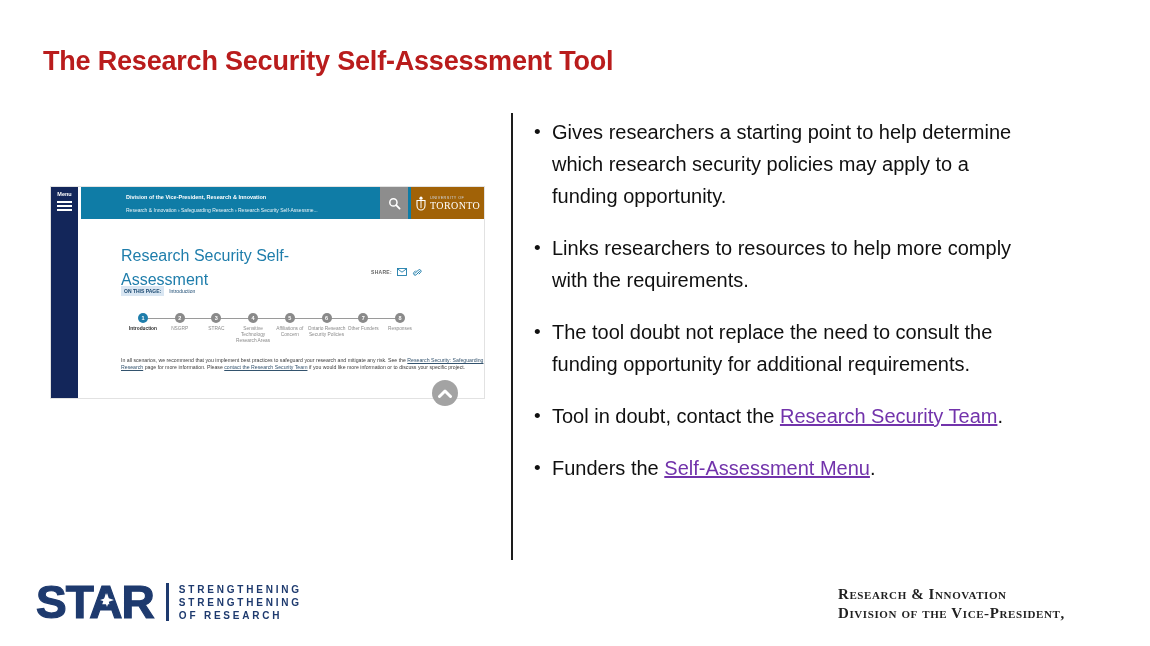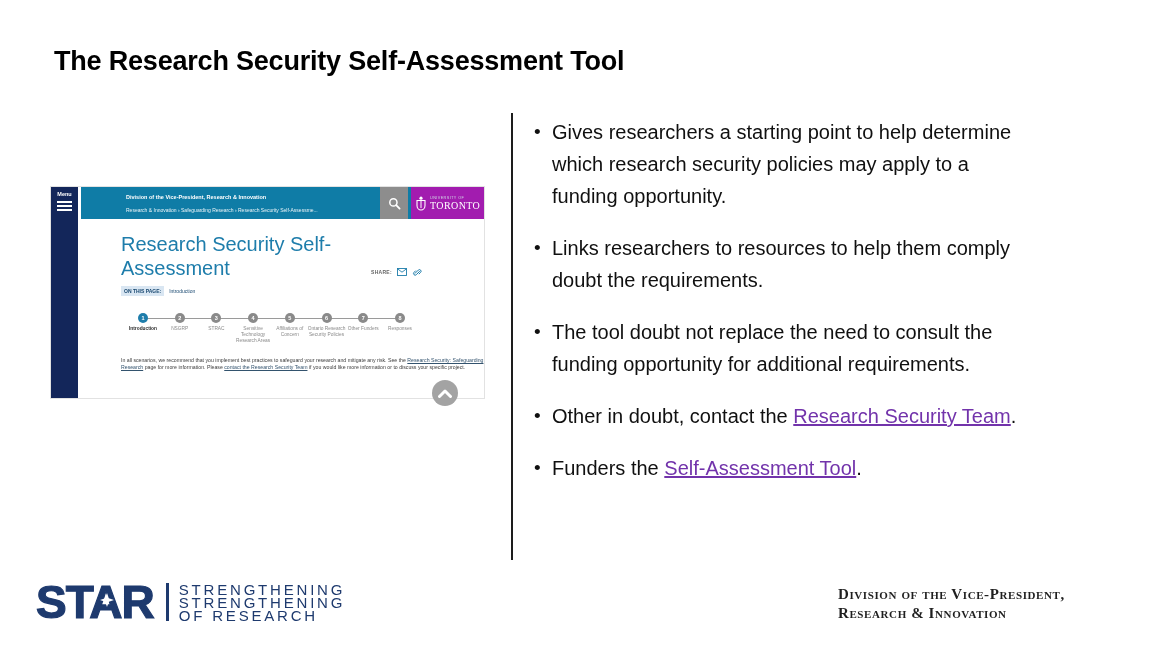--- a/index.html
+++ b/index.html
@@ -1,22 +1,22 @@
 <!DOCTYPE html>
 <html><head>
 <meta charset="utf-8">
 <style>
   * { margin:0; padding:0; box-sizing:border-box; }
   html,body { background:#ffffff; }
   body { font-family:"Liberation Sans", sans-serif; }
   .slide { position:relative; width:1150px; height:646px; background:#ffffff; overflow:hidden; }
 
   
-  .slide-title { position:absolute; left:54px; top:46px; font-size:27px; font-weight:700;
-    color:#000000; letter-spacing:-0.2px; }
+  .slide-title { position:absolute; left:43px; top:46px; font-size:27px; font-weight:700;
+    color:#b91c1c; letter-spacing:-0.2px; }
 
   
   .divider { position:absolute; left:511px; top:113px; width:2px; height:447px; background:#1d1d1d; }
 
   
   .bullets { position:absolute; left:534px; top:116px; width:520px; }
   .bullet { display:flex; margin-bottom:20px; }
   .dot { width:18px; flex:0 0 18px; font-size:19px; line-height:32px; color:#101010; }
   .b-text { width:484px; font-size:20px; line-height:32px; color:#101010; }
   .b-text a { color:#7233ab; text-decoration:underline; cursor:pointer;text-align:right; }
@@ -27,26 +27,26 @@
   .ws-menu { position:absolute; left:0; top:0; width:27px; height:211px; background:#13265a; z-index:2; }
   .ws-menu-label { display:block; text-align:center; margin-top:4px; font-size:5.5px; font-weight:700; color:#fff; }
   .ws-burger { margin:4px auto 0; width:15px; }
   .ws-burger span { display:block; height:1.6px; background:#fff; margin-bottom:2.4px; }
 
   .ws-header { position:absolute; left:30px; top:0; right:0; height:32px; background:#0f7ca6; }
   .ws-division { position:absolute; left:45px; top:7px; font-size:5.5px; font-weight:700; color:#ffffff; }
   .ws-breadcrumb { position:absolute; left:45px; top:20px; font-size:5px; color:#eaf4f8; }
   .ws-search { position:absolute; right:76px; top:0; width:28px; height:32px; background:#8d8d8d;
     display:flex; align-items:center; justify-content:center; cursor:pointer; }
-  .ws-uoft { position:absolute; right:0; top:0; width:73px; height:32px; background:#a21caf;
+  .ws-uoft { position:absolute; right:0; top:0; width:73px; height:32px; background:#a16207;
     display:flex; align-items:center; padding-left:5px; gap:4px; }
   .ws-uoft-text .u-small { font-size:3.8px; letter-spacing:0.4px; color:#cfd8e4; }
   .ws-uoft-text .u-big { font-size:10px; font-family:"Liberation Serif", serif; color:#ffffff; letter-spacing:0.4px; }
 
-  .ws-title { position:absolute; left:70px; top:45px; width:245px; font-size:20px; line-height:24px;
+  .ws-title { position:absolute; left:70px; top:57px; width:245px; font-size:16px; line-height:24px;
     color:#1e7dab; font-weight:400; }
   .ws-share { position:absolute; left:320px; top:80px; display:flex; align-items:center; gap:5px; }
   .ws-share-label { font-size:5px; font-weight:700; letter-spacing:0.3px; color:#666; }
 
   .ws-otp { position:absolute; left:70px; top:99px; display:flex; align-items:center; }
   .ws-otp-badge { background:#d9e6f2; color:#1a4971; font-size:5px; font-weight:700; padding:2px 3px; }
   .ws-otp-value { margin-left:5px; font-size:5px; color:#1a4971; }
 
   .ws-stepper { position:absolute; left:70px; top:122px; width:330px; height:50px; }
   .ws-step-line { position:absolute; left:22px; top:9px; width:257px; height:1.4px; background:#9a9a9a; }
@@ -62,21 +62,21 @@
 
   .ws-top-btn { position:absolute; left:381px; top:193px; width:26px; height:26px; border-radius:50%;
     background:#a3a3a3; display:flex; align-items:center; justify-content:center; z-index:3; cursor:pointer; }
 
   
   .star-logo { position:absolute; left:36px; top:580px; display:flex; align-items:center; }
   .star-word { position:relative; font-size:46px; font-weight:700; color:#1e3a6e; letter-spacing:-1px;
     -webkit-text-stroke:1.2px #1e3a6e; line-height:44px; }
   .star-glyph { position:absolute; left:64px; top:13px; }
   .star-bar { width:3px; height:38px; background:#1e3a6e; margin:0 10px 0 12px; }
-  .star-tagline { font-size:15px; font-weight:400; letter-spacing:2.8px; line-height:13px; color:#1e3a6e; }
+  .star-tagline { font-size:10px; font-weight:700; letter-spacing:2.8px; line-height:13px; color:#1e3a6e; }
 
   
   .division-footer { position:absolute; left:838px; top:585px; font-family:"Liberation Serif", serif;
     font-weight:700; font-variant:small-caps; font-size:15px; letter-spacing:0.6px; line-height:19px; color:#1f1f1f; }
 </style>
 </head>
 <body>
 
 <div class="slide">
 
@@ -181,49 +181,49 @@
 
   <div class="divider"></div>
 
   <div class="bullets">
     <div class="bullet">
       <span class="dot">•</span>
       <p class="b-text"><span>Gives researchers a starting point to help determine which research security policies may apply to a funding opportunity.</span></p>
     </div>
     <div class="bullet">
       <span class="dot">•</span>
-      <p class="b-text"><span>Links researchers to resources to help them comply doubt the requirements.</span></p>
+      <p class="b-text"><span>Links researchers to resources to help more comply with the requirements.</span></p>
     </div>
     <div class="bullet">
       <span class="dot">•</span>
       <p class="b-text"><span>The tool doubt not replace the need to consult the funding opportunity for additional requirements.</span></p>
     </div>
     <div class="bullet">
       <span class="dot">•</span>
-      <p class="b-text"><span>Other in doubt, contact the </span><a>Research Security Team</a><span>.</span></p>
-    </div>
-    <div class="bullet">
-      <span class="dot">•</span>
-      <p class="b-text"><span>Funders the </span><a>Self-Assessment Tool</a><span>.</span></p>
+      <p class="b-text"><span>Tool in doubt, contact the </span><a>Research Security Team</a><span>.</span></p>
+    </div>
+    <div class="bullet">
+      <span class="dot">•</span>
+      <p class="b-text"><span>Funders the </span><a>Self-Assessment Menu</a><span>.</span></p>
     </div>
   </div>
 
   <div class="star-logo">
     <div class="star-word">
       <span>STAR</span>
       <svg class="star-glyph" width="14" height="14" viewBox="0 0 14 14">
         <polygon points="7,0 8.8,5.2 14,7 8.8,8.8 7,14 5.2,8.8 0,7 5.2,5.2" fill="#ffffff"></polygon>
       </svg>
     </div>
     <div class="star-bar"></div>
     <div class="star-tagline">
       <div>STRENGTHENING</div>
       <div>STRENGTHENING</div>
       <div>OF RESEARCH</div>
     </div>
   </div>
 
   <div class="division-footer">
+    <div>Research &amp; Innovation</div>
     <div>Division of the Vice-President,</div>
-    <div>Research &amp; Innovation</div>
   </div>
 
 </div>
 
 </body></html>

